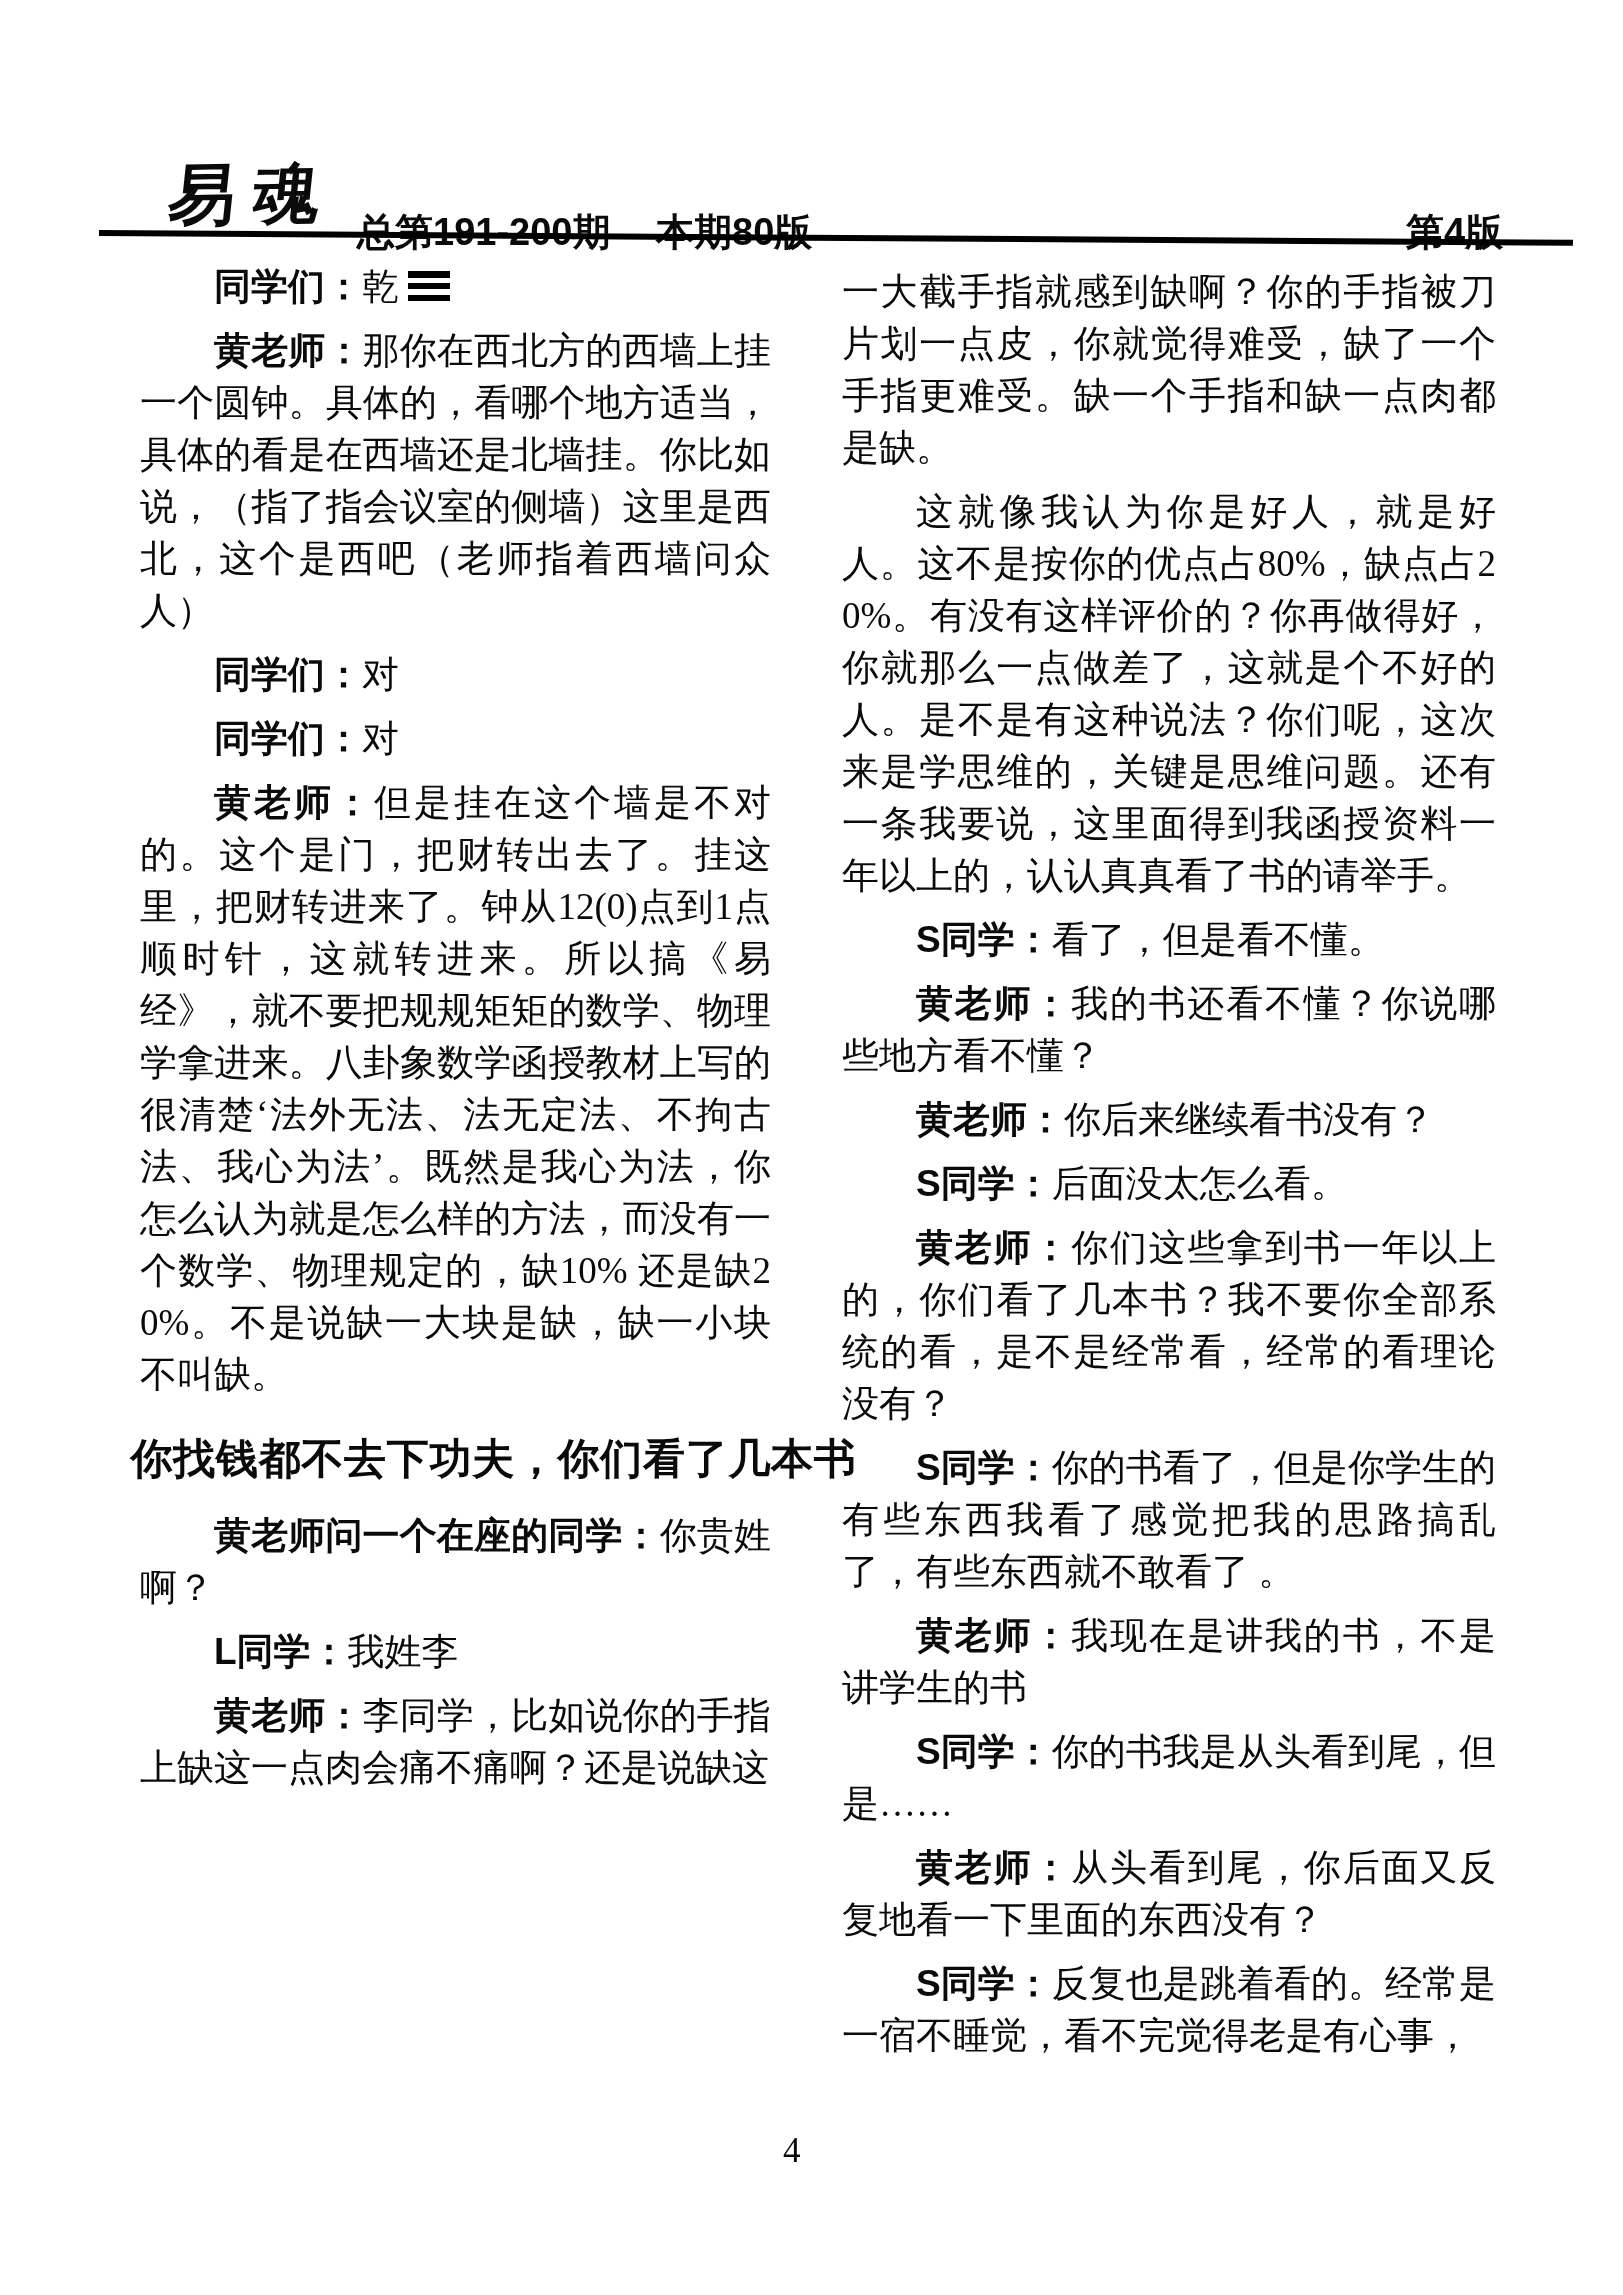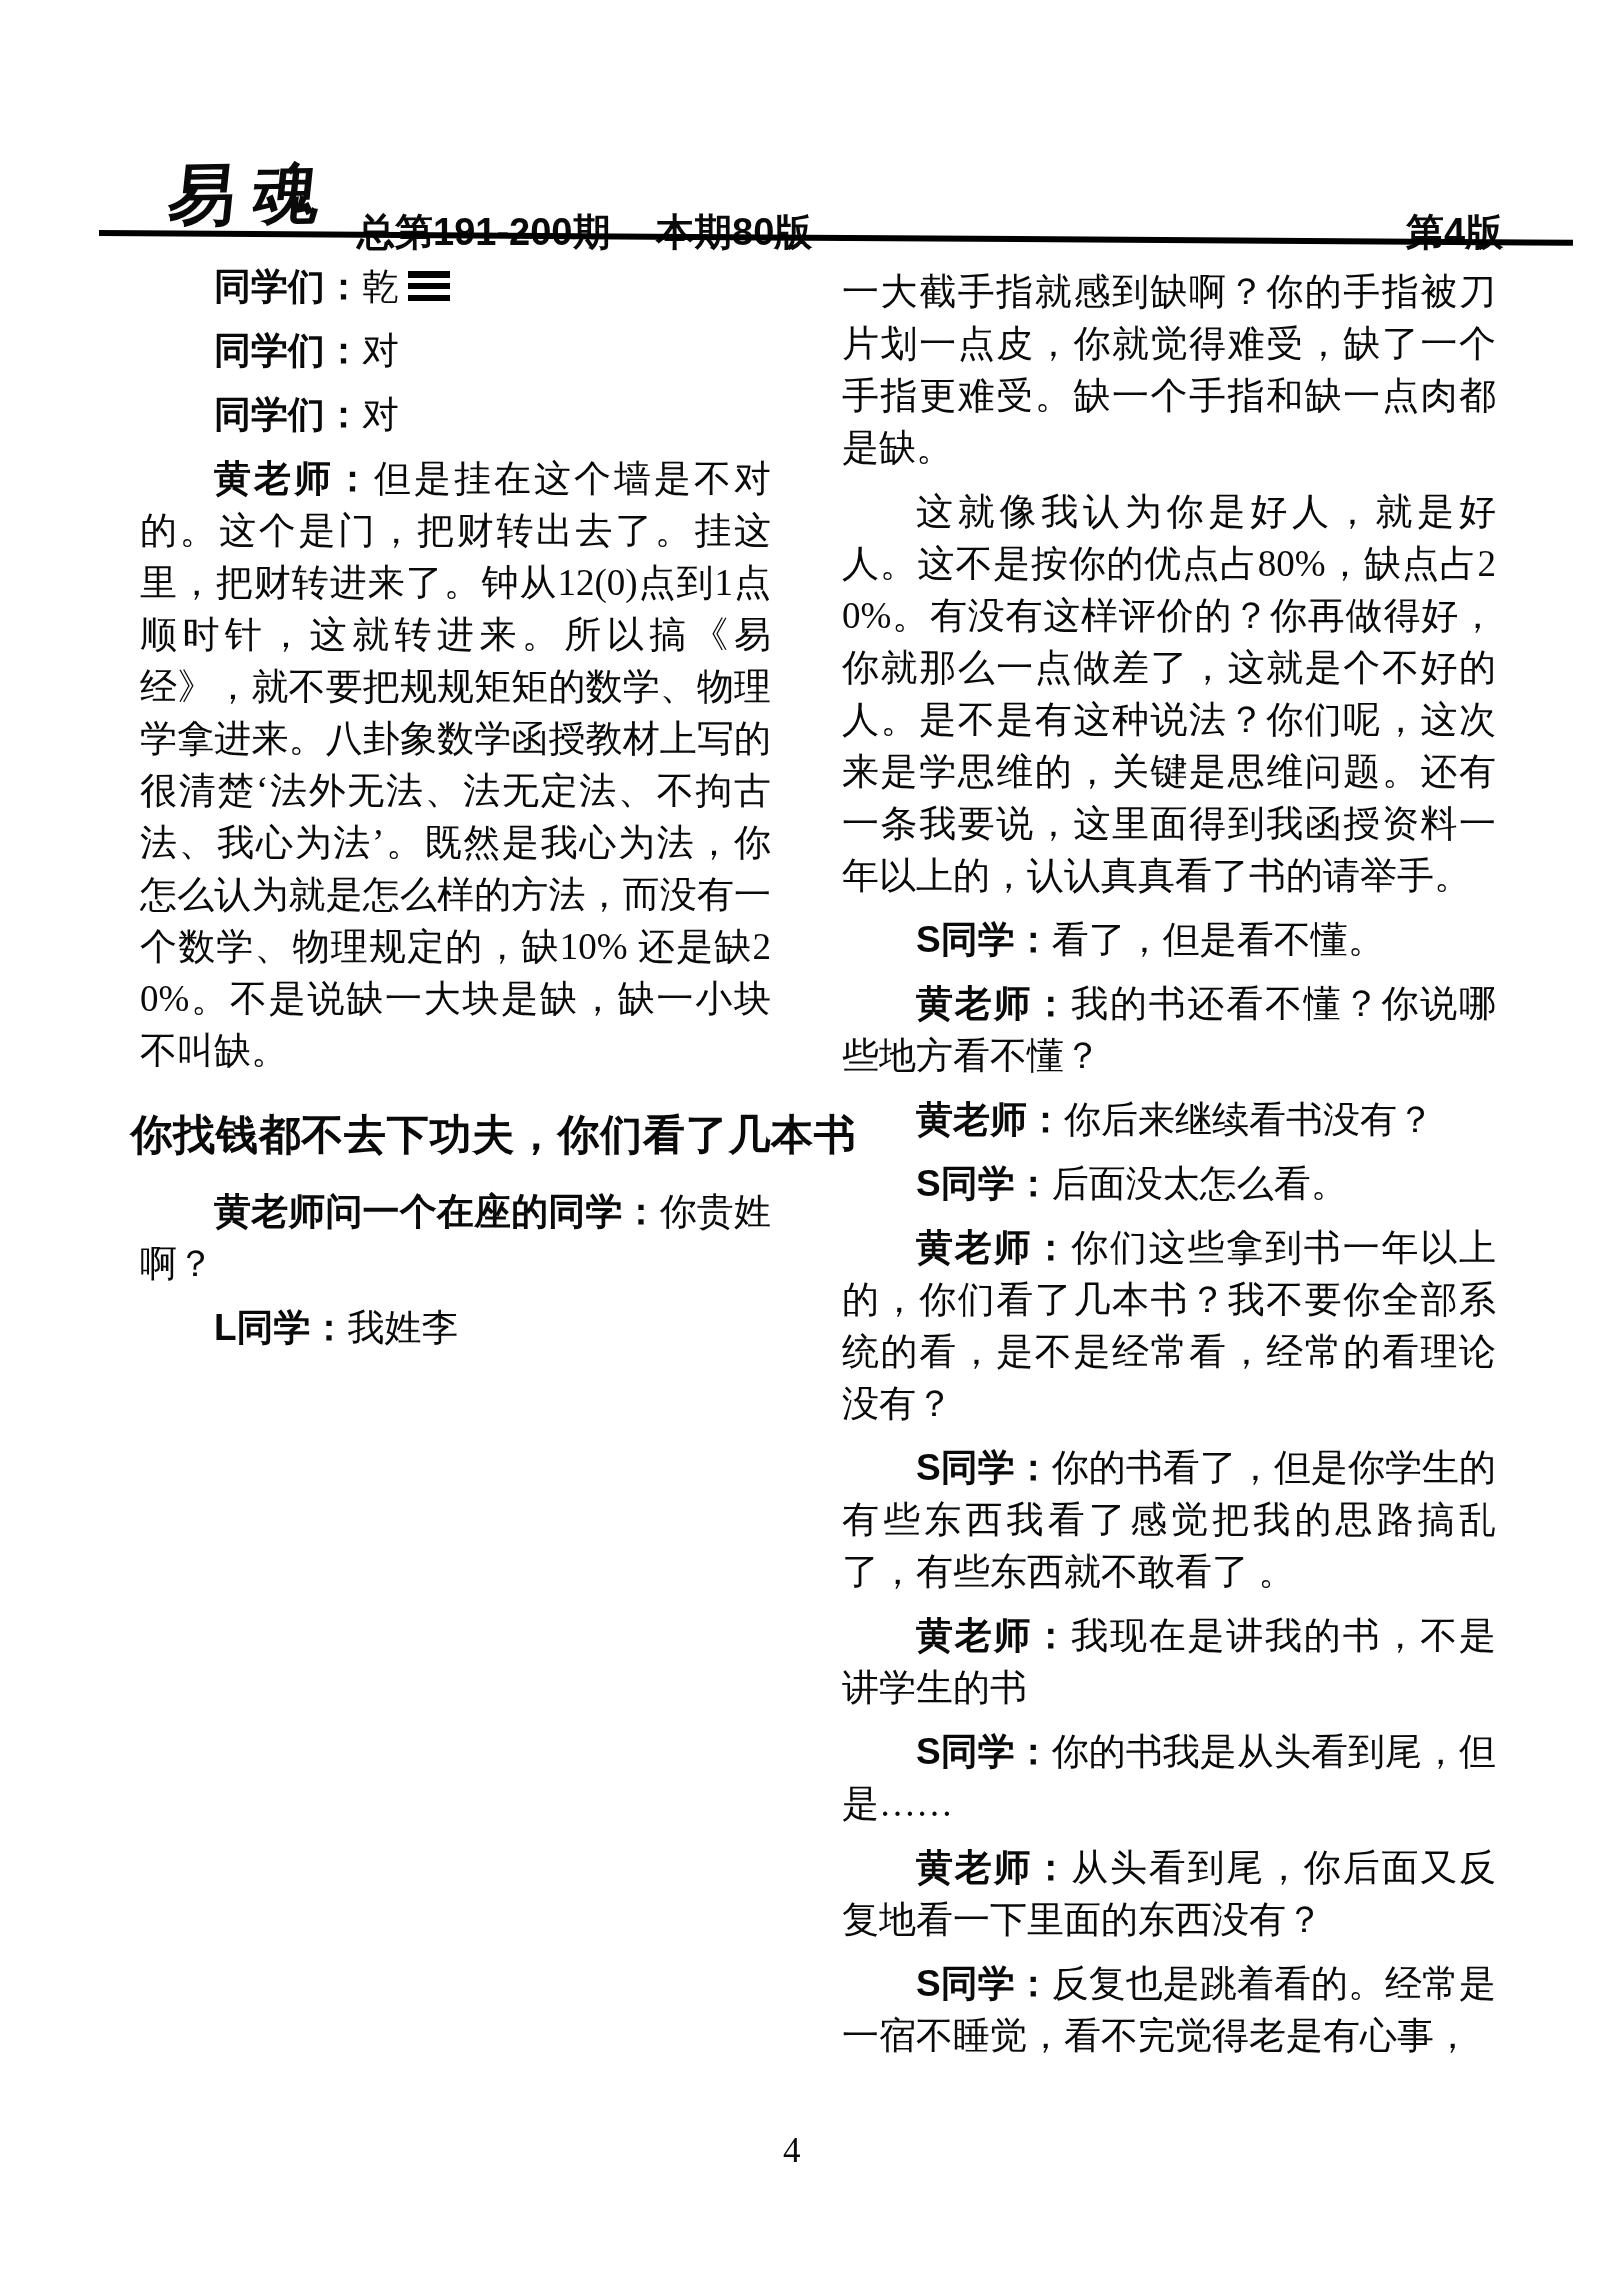--- a/index.html
+++ b/index.html
@@ -74,28 +74,30 @@
 <div class="page">
 
   <div class="masthead-logo">易魂</div>
   <div class="head-item hi-issue">总第191-200期</div>
   <div class="head-item hi-pages">本期80版</div>
   <div class="head-item hi-pageno">第4版</div>
   <div class="head-rule"></div>
 
   <div class="col col-left">
     <p class="para"><span class="speaker">同学们：</span><span>乾</span><span class="trigram"><i></i><i></i><i></i></span></p>
+    <p class="para"><span class="speaker">黄老师：</span><span>那你在西北方的西墙上挂一个圆钟。具体的，看哪个地方适当，具体的看是在西墙还是北墙挂。你比如说，（指了指会议室的侧墙）这里是西北，这个是西吧（老师指着西墙问众人）</span></p>
     <p class="para"><span class="speaker">同学们：</span><span>对</span></p>
     <p class="para"><span class="speaker">同学们：</span><span>对</span></p>
     <p class="para"><span class="speaker">黄老师：</span><span>但是挂在这个墙是不对的。这个是门，把财转出去了。挂这里，把财转进来了。钟从12(0)点到1点顺时针，这就转进来。所以搞《易经》，就不要把规规矩矩的数学、物理学拿进来。八卦象数学函授教材上写的很清楚‘法外无法、法无定法、不拘古法、我心为法’。既然是我心为法，你怎么认为就是怎么样的方法，而没有一个数学、物理规定的，缺10% 还是缺20%。不是说缺一大块是缺，缺一小块不叫缺。</span></p>
 
     <h2 class="heading">你找钱都不去下功夫，你们看了几本书</h2>
 
     <p class="para"><span class="speaker">黄老师问一个在座的同学：</span><span>你贵姓啊？</span></p>
     <p class="para"><span class="speaker">L同学：</span><span>我姓李</span></p>
+    <p class="para"><span class="speaker">黄老师：</span><span>李同学，比如说你的手指上缺这一点肉会痛不痛啊？还是说缺这</span></p>
   </div>
 
   <div class="col col-right">
     <p class="para noindent"><span>一大截手指就感到缺啊？你的手指被刀片划一点皮，你就觉得难受，缺了一个手指更难受。缺一个手指和缺一点肉都是缺。</span></p>
     <p class="para"><span>这就像我认为你是好人，就是好人。这不是按你的优点占80%，缺点占20%。有没有这样评价的？你再做得好，你就那么一点做差了，这就是个不好的人。是不是有这种说法？你们呢，这次来是学思维的，关键是思维问题。还有一条我要说，这里面得到我函授资料一年以上的，认认真真看了书的请举手。</span></p>
     <p class="para"><span class="speaker">S同学：</span><span>看了，但是看不懂。</span></p>
     <p class="para"><span class="speaker">黄老师：</span><span>我的书还看不懂？你说哪些地方看不懂？</span></p>
     <p class="para"><span class="speaker">黄老师：</span><span>你后来继续看书没有？</span></p>
     <p class="para"><span class="speaker">S同学：</span><span>后面没太怎么看。</span></p>
     <p class="para"><span class="speaker">黄老师：</span><span>你们这些拿到书一年以上的，你们看了几本书？我不要你全部系统的看，是不是经常看，经常的看理论没有？</span></p>

